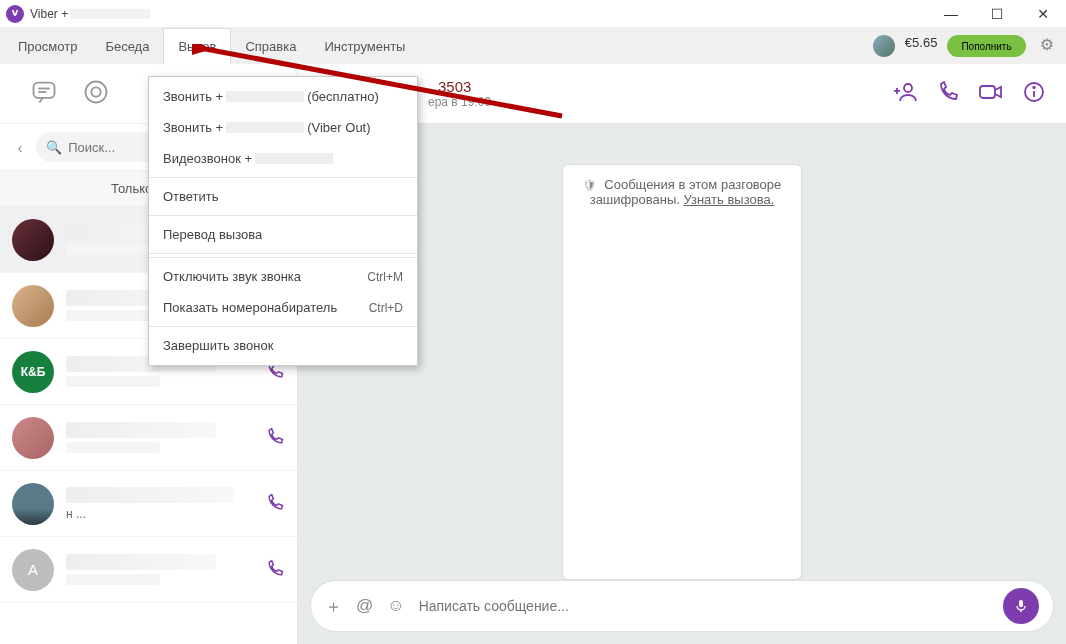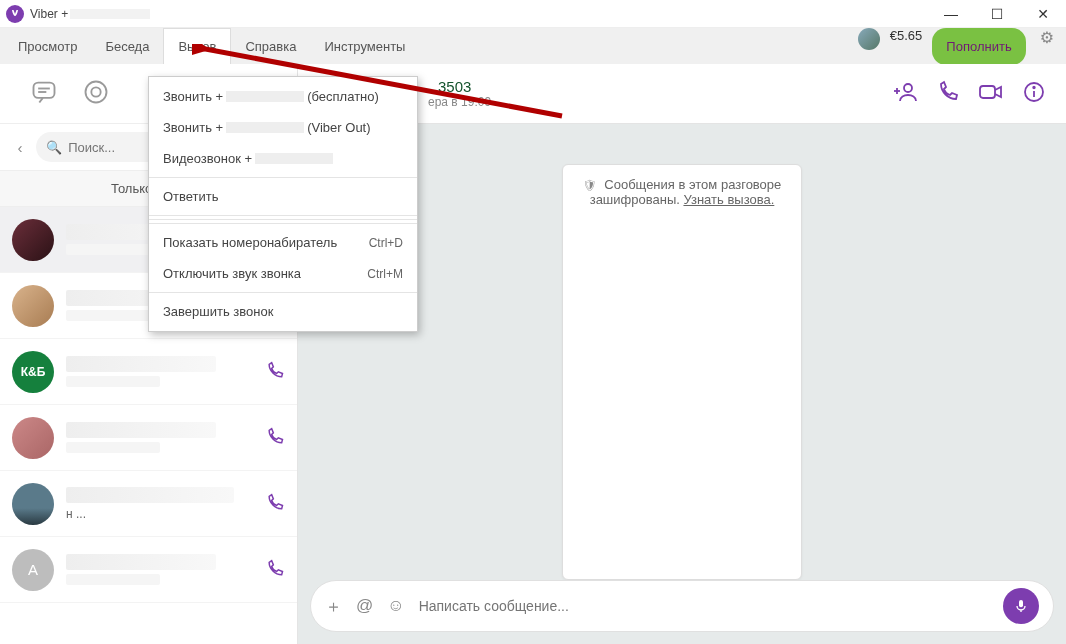--- a/index.html
+++ b/index.html
@@ -14,21 +14,21 @@
   .win-controls { margin-left: auto; display: flex; }
   .win-controls .btn { width: 46px; height: 28px; display:flex; align-items:center; justify-content:center; font-size:14px; color:#333; }
 
   
   .menubar { height: 36px; background: #f0f0f0; display: flex; align-items: center; padding: 0 4px; position: relative; }
   .menubar .menu-item { padding: 0 14px; height: 36px; display:flex; align-items:center; font-size: 13px; color: #555; cursor:pointer;text-align:center; }
   .menubar .menu-item.active { background:#fff; border:1px solid #ddd; border-bottom:none; }
   .menubar .right { margin-left:auto; display:flex; gap:10px; padding-right:8px; }
   .avatar-small { width:22px; height:22px; border-radius:50%; background:linear-gradient(135deg,#8ab,#576); }
   .balance { font-size:13px; color:#333; }
-  .topup-btn { background:#7ac142; color:#701a75; border:none; border-radius:14px; padding:11px 14px; font-size:13px; cursor:pointer; }
+  .topup-btn { background:#7ac142; color:#000000; border:none; border-radius:14px; padding:5px 14px; font-size:10px; cursor:pointer; }
   .gear { color:#888; font-size:16px; margin-left:4px; cursor:pointer; }
 
   
   .dropdown { position:absolute; top:76px; left:148px; width:270px; background:#fff; border:1px solid #ccc; box-shadow:2px 3px 8px rgba(0,0,0,0.25); z-index:100; padding:4px 0; }
   .dropdown .dd-item { padding:8px 14px; font-size:13px; color:#444; cursor:pointer; display:flex; align-items:center; }
   .dropdown .dd-item .short { margin-left:auto; color:#666; font-size:12px; }
   .dropdown .dd-sep { height:1px; background:#e4e4e4; margin:3px 0; }
   .dropdown .dd-item .redact2 { display:inline-block; height:11px; background:#eee; margin:0 3px; }
 
   
@@ -54,21 +54,21 @@
   .contact .info { flex:1; }
   .contact .line1 { font-size:13px; color:#333; height:16px; background:linear-gradient(90deg,#eee 0%,#f8f8f8 100%); border-radius:2px; width:80%; margin-bottom:4px; }
   .contact .line2 { font-size:11px; color:#999; height:11px; background:#f5f5f5; width:50%; border-radius:2px; }
   .contact .meta { display:flex; flex-direction:column; align-items:flex-end; gap:4px; font-size:11px; color:#999; }
   .contact.selected { background:#f0f0f2; }
   .phone-icon { color:#7d3daf; }
 
   
   .chat { flex:1; background:#e6eaea; display:flex; flex-direction:column; position:relative; }
   .chat-header { height:60px; background:#fff; border-bottom:1px solid #e4e4e4; display:flex; align-items:center; padding:0 20px; }
-  .chat-header .cname { font-size:15px; color:#14532d; }
+  .chat-header .cname { font-size:15px; color:#7f1d1d; }
   .chat-header .cstatus { font-size:12px; color:#888; }
   .chat-header .h-actions { margin-left:auto; display:flex; gap:18px; color:#7d3daf; }
   .chat-header .h-actions .haicon { cursor:pointer; }
 
   .chat-body { flex:1; display:flex; justify-content:center; padding-top:40px; }
   .enc-card { background:#fff; border:1px solid #ddd; border-radius:6px; padding:12px 20px; font-size:13px; color:#666; text-align:center; max-width:300px; box-shadow:0 1px 3px rgba(0,0,0,0.05); }
   .enc-card a { color:#666; text-decoration:underline; }
   .enc-shield { font-size:11px; margin-right:4px; color:#888; }
 
   .chat-input { height:52px; background:#fff; border-top:1px solid #e4e4e4; display:flex; align-items:center; padding:0 14px; gap:14px; margin:0 12px 12px 12px; border-radius:26px; border:1px solid #e0e0e0; }
@@ -122,29 +122,30 @@
       <span class="redact2" style="width:78px"></span>
       <span>(Viber Out)</span>
   </div>
   <div class="dd-item">
     <span>Видеозвонок +</span>
       <span class="redact2" style="width:78px"></span>
   </div>
   <div class="dd-sep"></div>
   <div class="dd-item">Ответить</div>
   <div class="dd-sep"></div>
-  <div class="dd-sep"></div>
-  <div class="dd-sep"></div>
+  <div class="dd-item">Перевод вызова</div>
+  <div class="dd-sep"></div>
+  <div class="dd-sep"></div>
+  <div class="dd-item">
+    <span>Отключить звук звонка</span>
+      <span class="short">Ctrl+M</span>
+  </div>
   <div class="dd-item">
     <span>Показать номеронабиратель</span>
       <span class="short">Ctrl+D</span>
-  </div>
-  <div class="dd-item">
-    <span>Отключить звук звонка</span>
-      <span class="short">Ctrl+M</span>
   </div>
   <div class="dd-sep"></div>
   <div class="dd-item">Завершить звонок</div>
 </div>
 
 <svg class="arrow" width="380" height="80">
   <defs>
       <marker id="ah" markerWidth="12" markerHeight="10" refX="2" refY="5" orient="auto">
     <path d="M10 0 L0 5 L10 10 z" fill="#b00000"></path>
       </marker>

